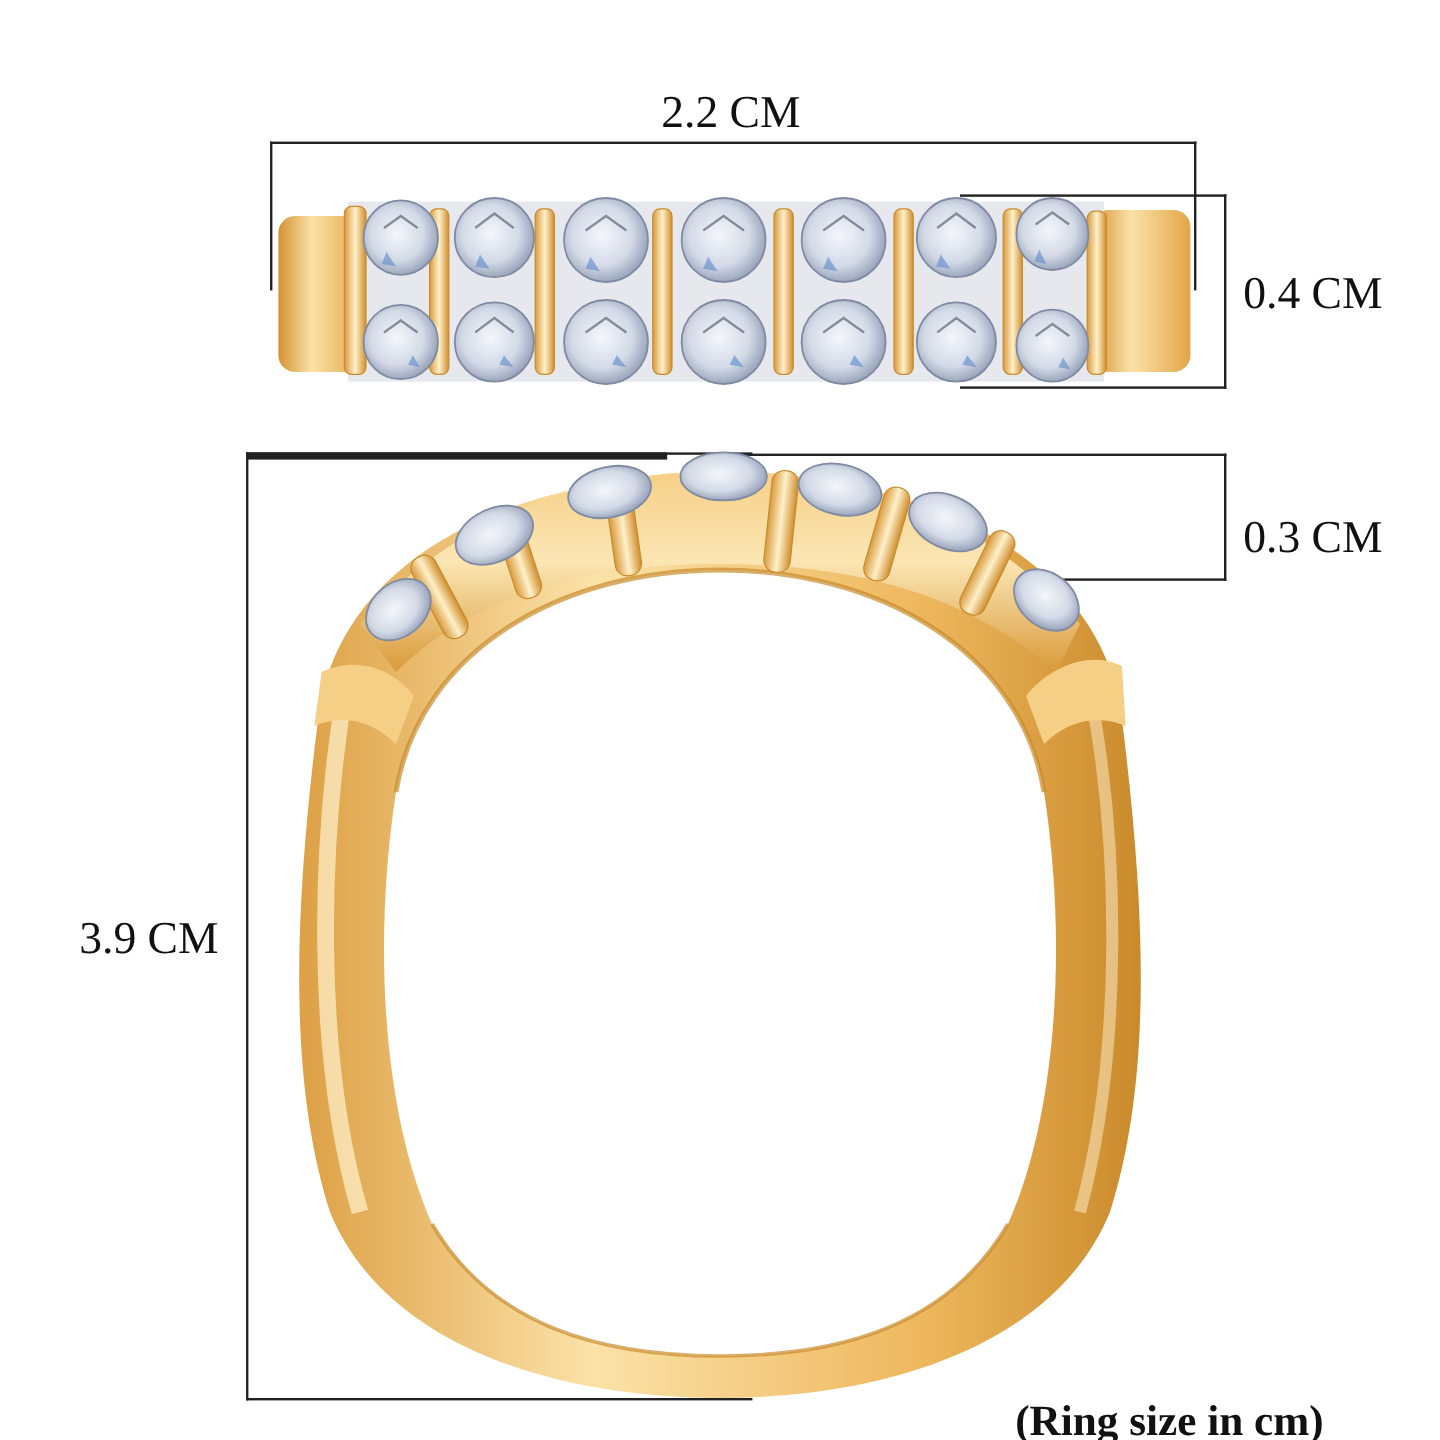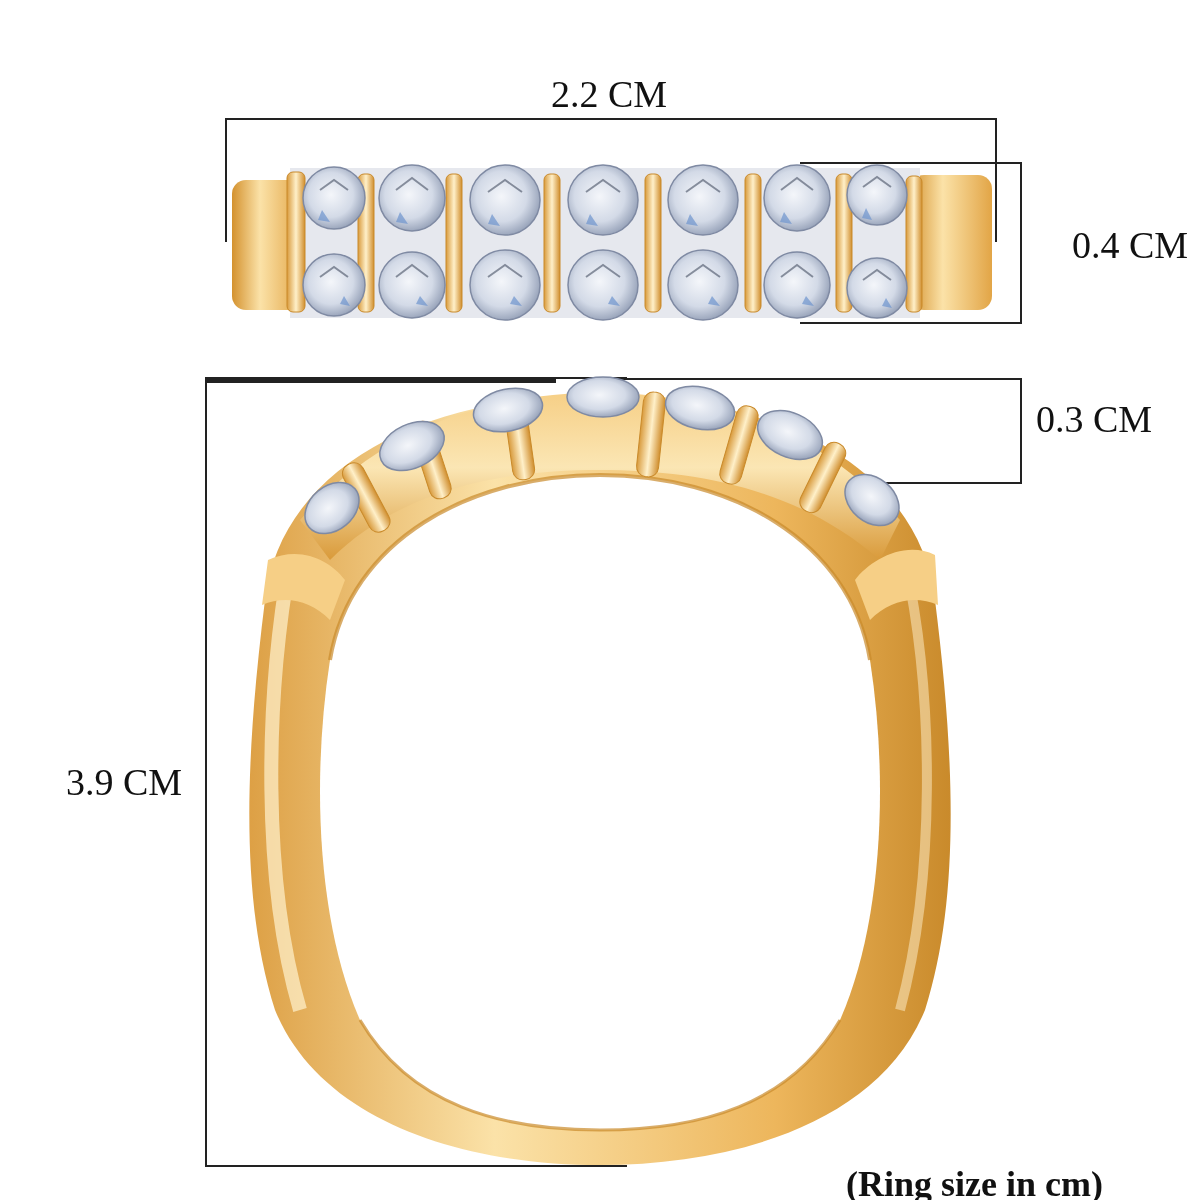--- a/index.html
+++ b/index.html
@@ -13,22 +13,22 @@
 </head>
 <body>
 
 <div class="dim" style="left:225px; top:118px; width:768px; height:122px; border-width:2px 2px 0 2px;"></div>
 <div class="dim" style="left:800px; top:162px; width:220px; height:158px; border-width:2px 2px 2px 0;"></div>
 <div class="dim" style="left:610px; top:378px; width:410px; height:102px; border-width:2px 2px 2px 0;"></div>
 <div class="dim" style="left:205px; top:377px; width:345px; height:1;"></div>
 <div class="dim" style="left:205px; top:377px; width:420px; height:786px; border-width:2px 0 2px 2px;"></div>
 
 <div class="label" style="left:551px; top:75px;">2.2 CM</div>
-<div class="label" style="left:1036px; top:226px;margin-left:36px;">0.4 CM</div>
-<div class="label" style="left:1036px; top:400px;">0.3 CM</div>
+<div class="label" style="left:1036px; top:226px;">0.4 CM</div>
+<div class="label" style="left:1036px; top:429px;">0.3 CM</div>
 <div class="label" style="left:66px; top:763px;">3.9 CM</div>
 <div class="caption" style="left:846px; top:1143px;">(Ring size in cm)</div>
 
 <svg width="1200" height="1200" viewBox="0 0 1200 1200">
   <defs>
     <linearGradient id="goldV" x1="0" y1="0" x2="0" y2="1">
       <stop offset="0" stop-color="#F6CF86"></stop>
       <stop offset="0.45" stop-color="#FBE6B4"></stop>
       <stop offset="1" stop-color="#D99A3A"></stop>
     </linearGradient>

